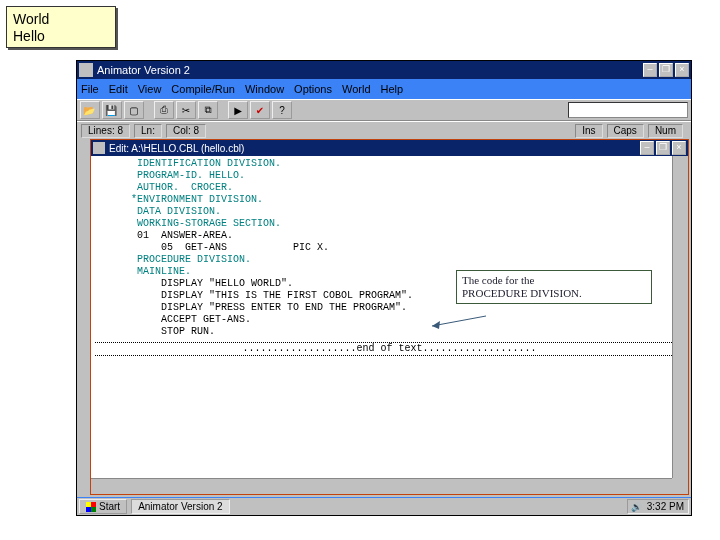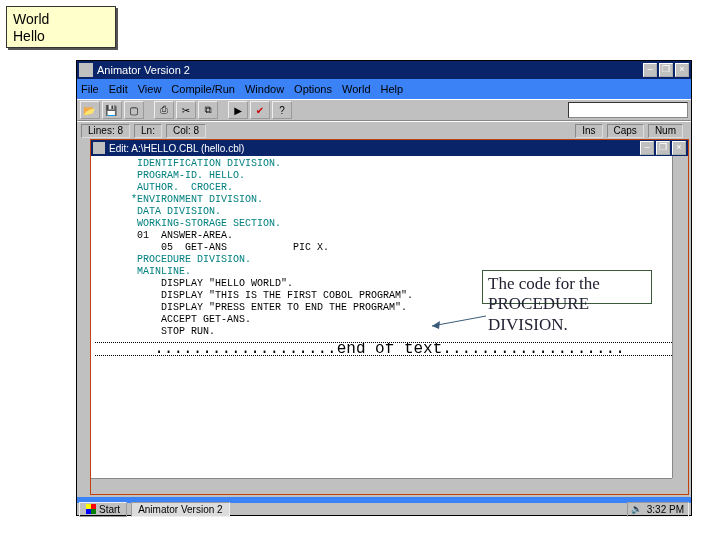--- a/index.html
+++ b/index.html
@@ -154,21 +154,21 @@
     line-height: 12px;
     padding: 2px 4px;
     white-space: pre;
   }
   .kw { color: #008080; font-weight: normal; }
   .plain { color: #000; }
   .endtext {
     text-align: center;
     letter-spacing: 0;
     color: #000;
-    font-size: 16px;
+    font-size: 10px;
     margin-top: 4px;
     border-top: 1px dotted #000;
     border-bottom: 1px dotted #000;
     overflow: hidden;
   }
   .scroll-h {
     position: absolute;
     left: 0; right: 16px; bottom: 0;
     height: 16px;
     background: #c0c0c0;
@@ -184,44 +184,44 @@
   .scroll-corner {
     position: absolute;
     right: 0; bottom: 0;
     width: 16px; height: 16px;
     background: #c0c0c0;
   }
   .callout {
     position: absolute;
     top: 130px;
     right: 36px;
-    width: 170px;
+    width: 196px;
     height: 34px;
     background: #fff;
     border: 1px solid #3a5a3a;
     padding: 3px 5px;
     font-family: "Times New Roman", serif;
-    font-size: 17px;
+    font-size: 11px;
     line-height: 1.2;
     color: #223;
   }
   .callout-arrow {
     position: absolute;
     top: 172px;
     right: 200px;
     width: 60px;
     height: 18px;
     pointer-events: none;
   }
   .taskbar {
     position: absolute;
     left: 0; right: 0; bottom: 0;
     height: 18px;
     background: #c0c0c0;
-    border-top: 6px solid #3b82f6;
+    border-top: 1px solid #3b82f6;
     display: flex;
     align-items: center;
     padding: 0 2px;
     gap: 4px;
     font-size: 10px;
   }
   .start-btn {
     height: 15px;
     border: 1px outset #eee;
     padding: 0 6px;

